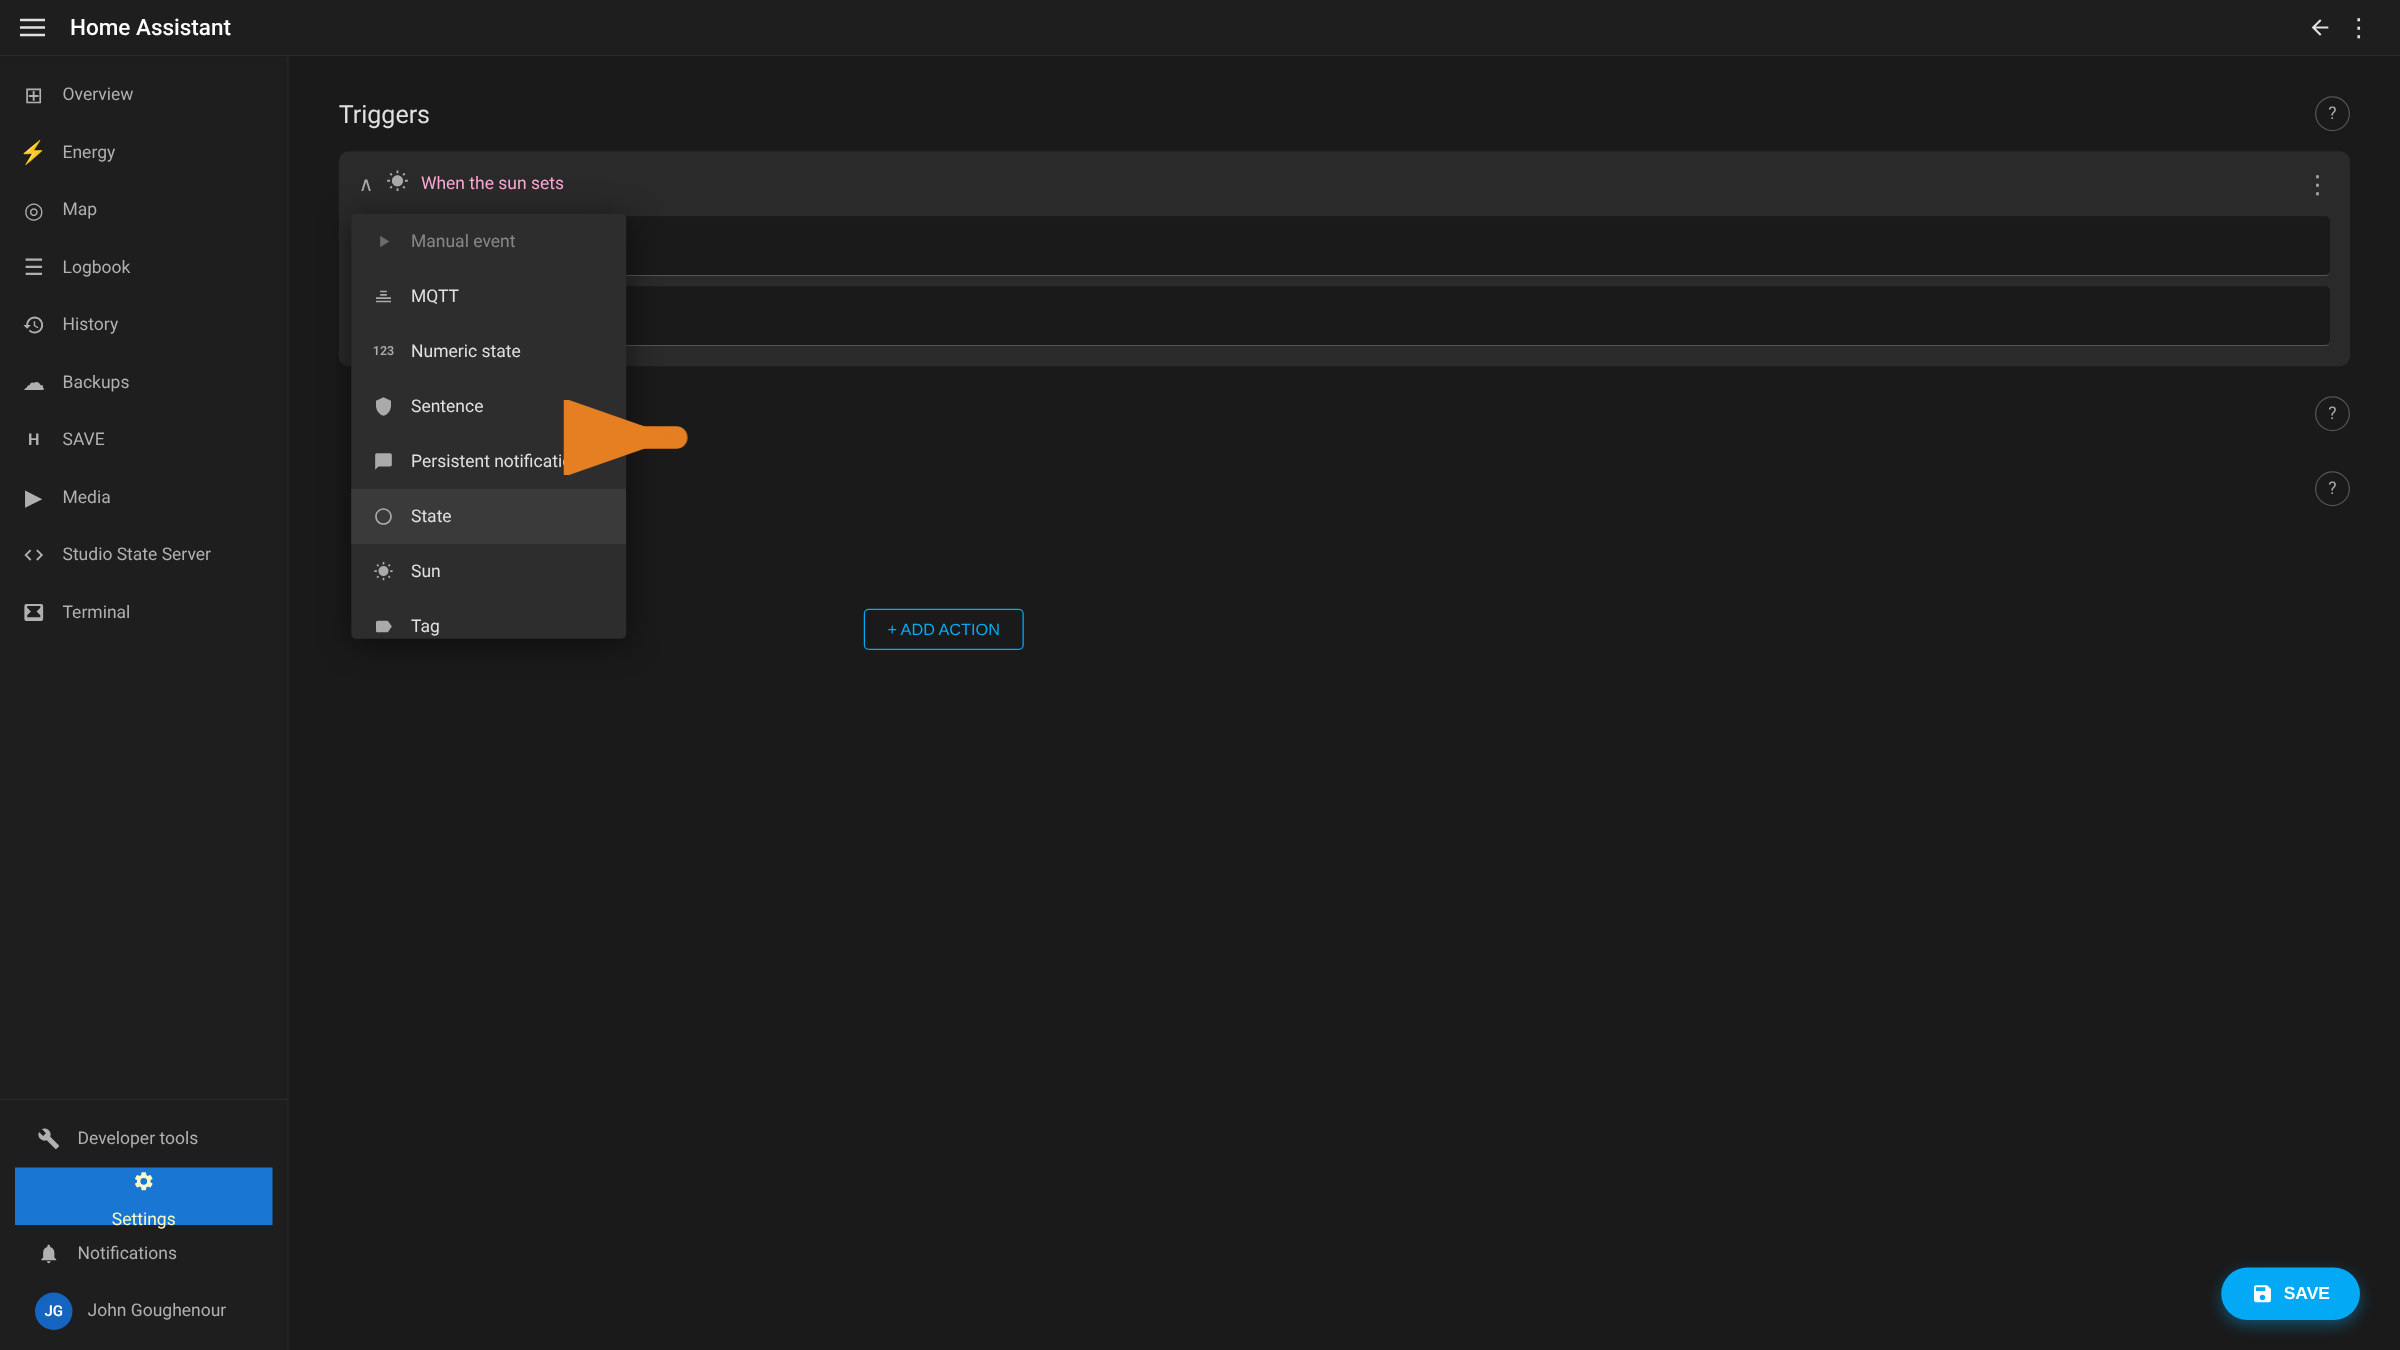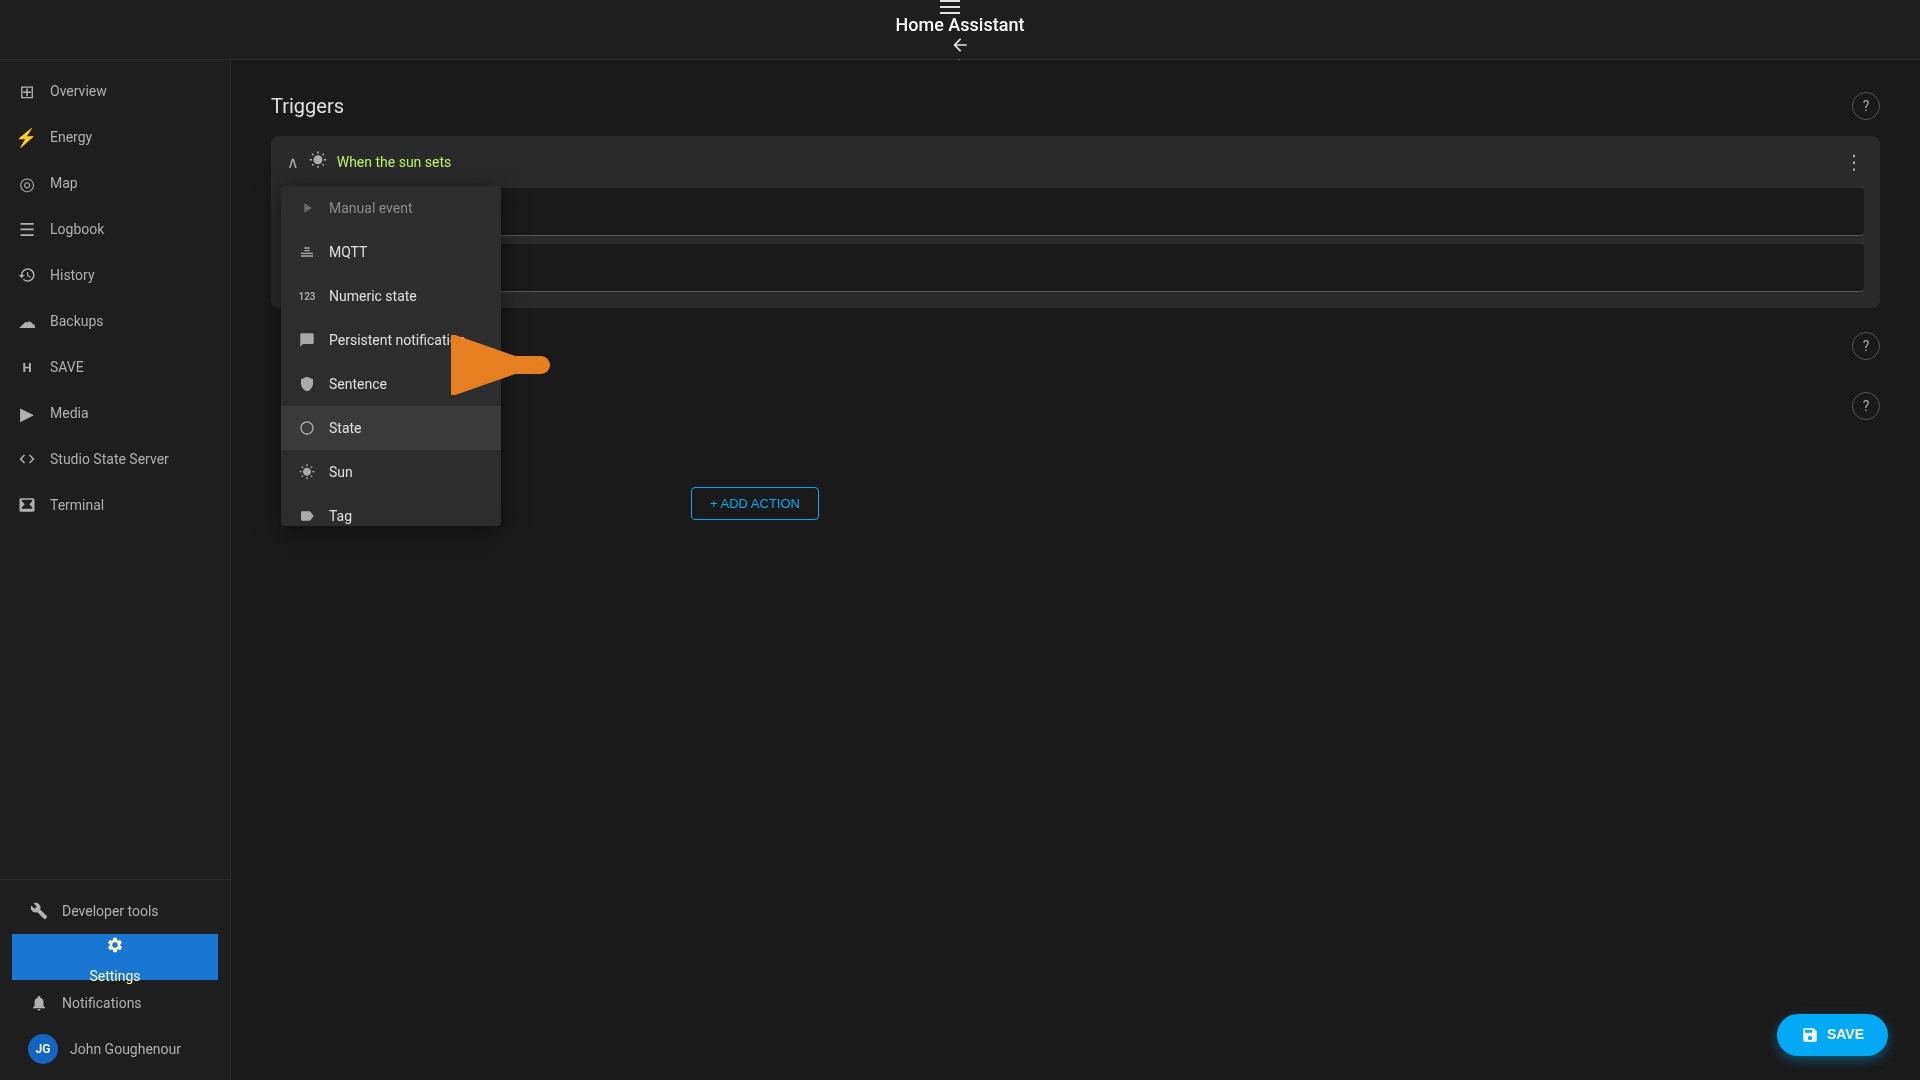--- a/index.html
+++ b/index.html
@@ -9,28 +9,27 @@
       background: #1a1a1a;
       font-family: 'Roboto', Arial, sans-serif;
       color: #e0e0e0;
       overflow: hidden;
       display: flex;
       flex-direction: column;
     }
 
     
     .topbar {
-      height: 60px;
+      height: 45px;
       background: #1e1e1e;
       display: flex;
       align-items: center;
       padding: 0 16px;
       border-bottom: 1px solid #2a2a2a;
       flex-shrink: 0;
-      flex-direction: column;
     }
     .topbar-menu-icon {
       width: 24px;
       height: 24px;
       display: flex;
       flex-direction: column;
       justify-content: center;
       gap: 4px;
       cursor: pointer;
       margin-right: 16px;
@@ -204,21 +203,21 @@
       font-size: 16px;
       cursor: pointer;
     }
     .trigger-card-icon {
       color: #aaa;
       font-size: 18px;
     }
     .trigger-card-title {
       flex: 1;
       font-size: 14px;
-      color: #bef264;
+      color: #f9a8d4;
     }
     .trigger-card-dots {
       color: #aaa;
       font-size: 20px;
       cursor: pointer;
     }
 
     
     .dropdown-overlay {
       position: absolute;
@@ -483,33 +482,33 @@
             </div>
 
             <div class="dropdown-item">
               <div class="dropdown-item-icon" style="font-size:10px;font-weight:600;color:#aaa;">123</div>
               <span class="dropdown-item-label">Numeric state</span>
             </div>
 
             <div class="dropdown-item">
               <div class="dropdown-item-icon">
                 <svg width="16" height="16" viewBox="0 0 24 24" fill="currentColor">
+                    <path d="M12 1L3 5v6c0 5.55 3.84 10.74 9 12 5.16-1.26 9-6.45 9-12V5l-9-4z"></path>
+                  </svg>
+              </div>
+              <span class="dropdown-item-label">Sentence</span>
+            </div>
+
+            <div class="dropdown-item">
+              <div class="dropdown-item-icon">
+                <svg width="16" height="16" viewBox="0 0 24 24" fill="currentColor">
                     <path d="M20 2H4c-1.1 0-2 .9-2 2v18l4-4h14c1.1 0 2-.9 2-2V4c0-1.1-.9-2-2-2z"></path>
                   </svg>
               </div>
               <span class="dropdown-item-label">Persistent notification</span>
-            </div>
-
-            <div class="dropdown-item">
-              <div class="dropdown-item-icon">
-                <svg width="16" height="16" viewBox="0 0 24 24" fill="currentColor">
-                    <path d="M12 1L3 5v6c0 5.55 3.84 10.74 9 12 5.16-1.26 9-6.45 9-12V5l-9-4z"></path>
-                  </svg>
-              </div>
-              <span class="dropdown-item-label">Sentence</span>
             </div>
 
             <div class="dropdown-item highlighted">
               <div class="dropdown-item-icon">
                 <svg width="16" height="16" viewBox="0 0 24 24" fill="currentColor">
                     <path d="M12 2C6.48 2 2 6.48 2 12s4.48 10 10 10 10-4.48 10-10S17.52 2 12 2zm0 18c-4.42 0-8-3.58-8-8s3.58-8 8-8 8 3.58 8 8-3.58 8-8 8z"></path>
                   </svg>
               </div>
               <span class="dropdown-item-label">State</span>
             </div>

